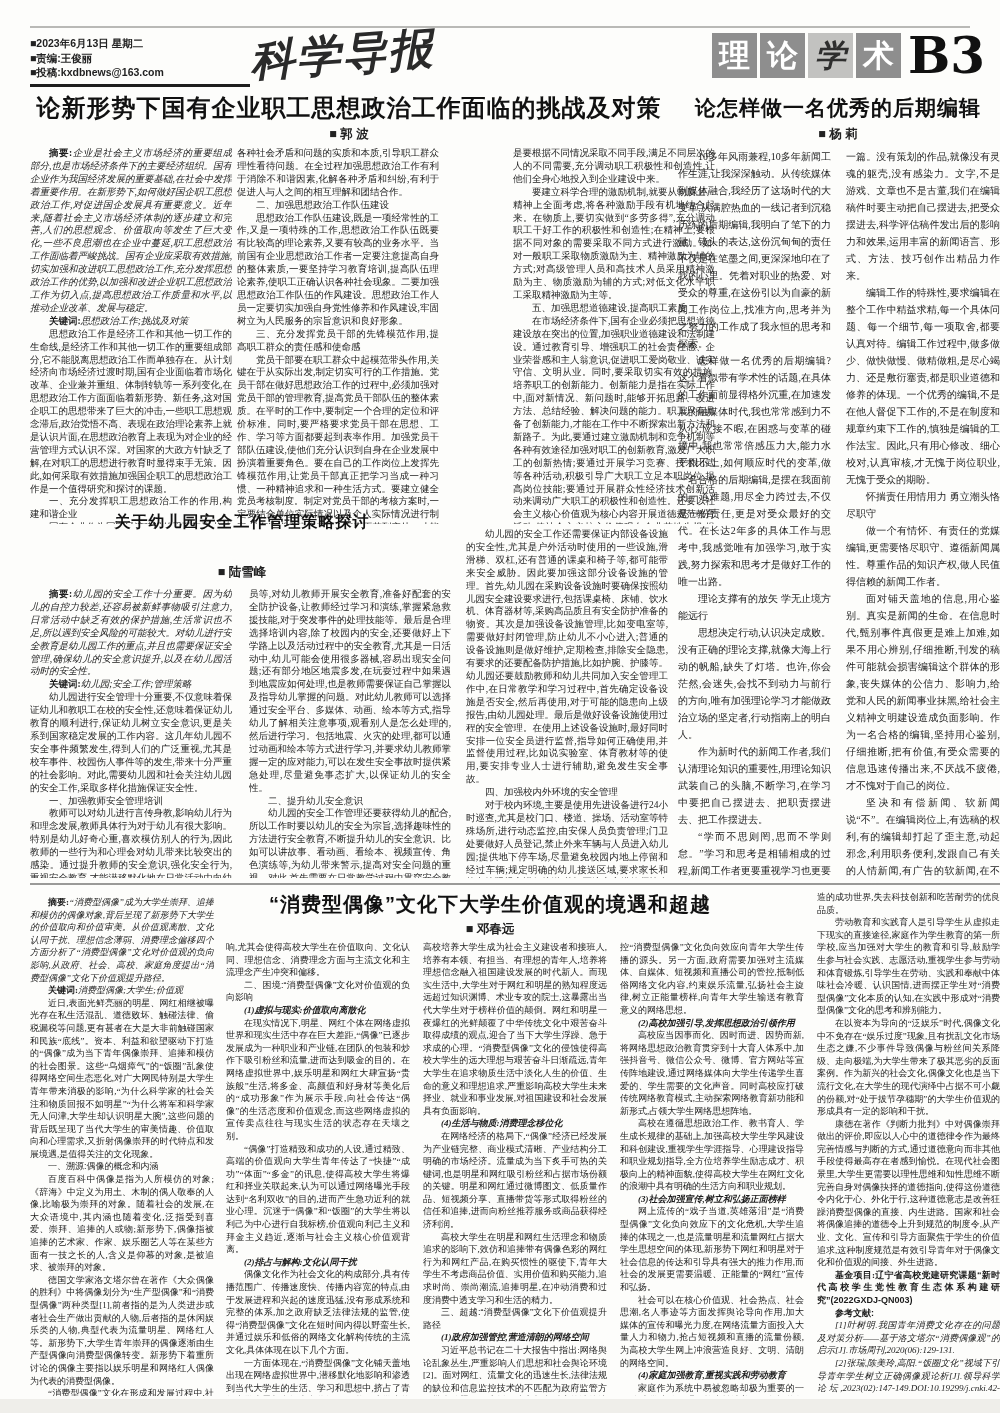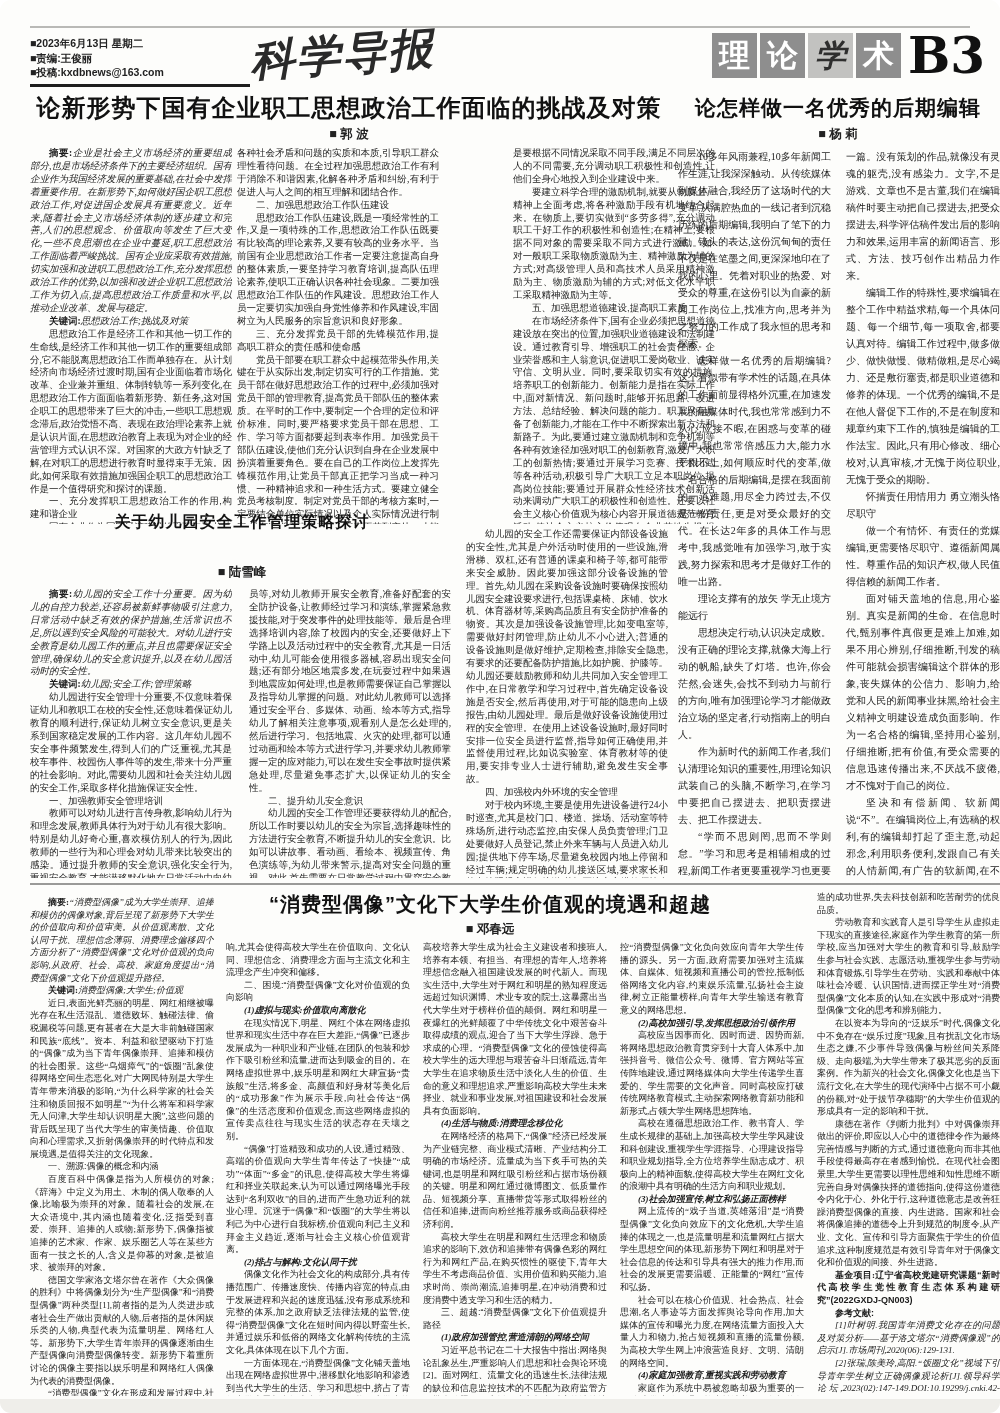--- a/index.html
+++ b/index.html
@@ -1,17 +1,17 @@
 <!DOCTYPE html>
 <html><head>
 <meta charset="utf-8">
 <style>
   html,body{margin:0;padding:0;background:#ffffff;}
   #page{position:relative;width:1000px;height:1413px;background:#fdfdfb;color:#1c1c1c;
-        font-family:"Liberation Serif",serif;overflow:hidden;border-radius:11px;}
+        font-family:"Liberation Serif",serif;overflow:hidden;}
   
   #topline{position:absolute;left:30px;top:26px;width:940px;height:2px;background:#b9b9b6;}
   #meta{position:absolute;left:30px;top:36px;width:220px;font-family:"Liberation Sans",sans-serif;
         font-size:10.5px;font-weight:bold;line-height:14.5px;border-bottom:3px solid #1d1d1d;
         padding-bottom:4px;color:#222;}
   #brand{position:absolute;left:250px;top:24px;width:230px;font-family:"DejaVu Serif",serif;
          font-size:44px;font-weight:bold;font-style:italic;transform:rotate(-4deg);
          letter-spacing:2px;color:#2a2a2a;}
   #sectionbox{position:absolute;left:712px;top:33px;display:flex;align-items:flex-end;gap:3px;}
   .secchar{width:45px;height:45px;background:#8e8e8e;color:#fff;font-family:"Liberation Sans",sans-serif;

